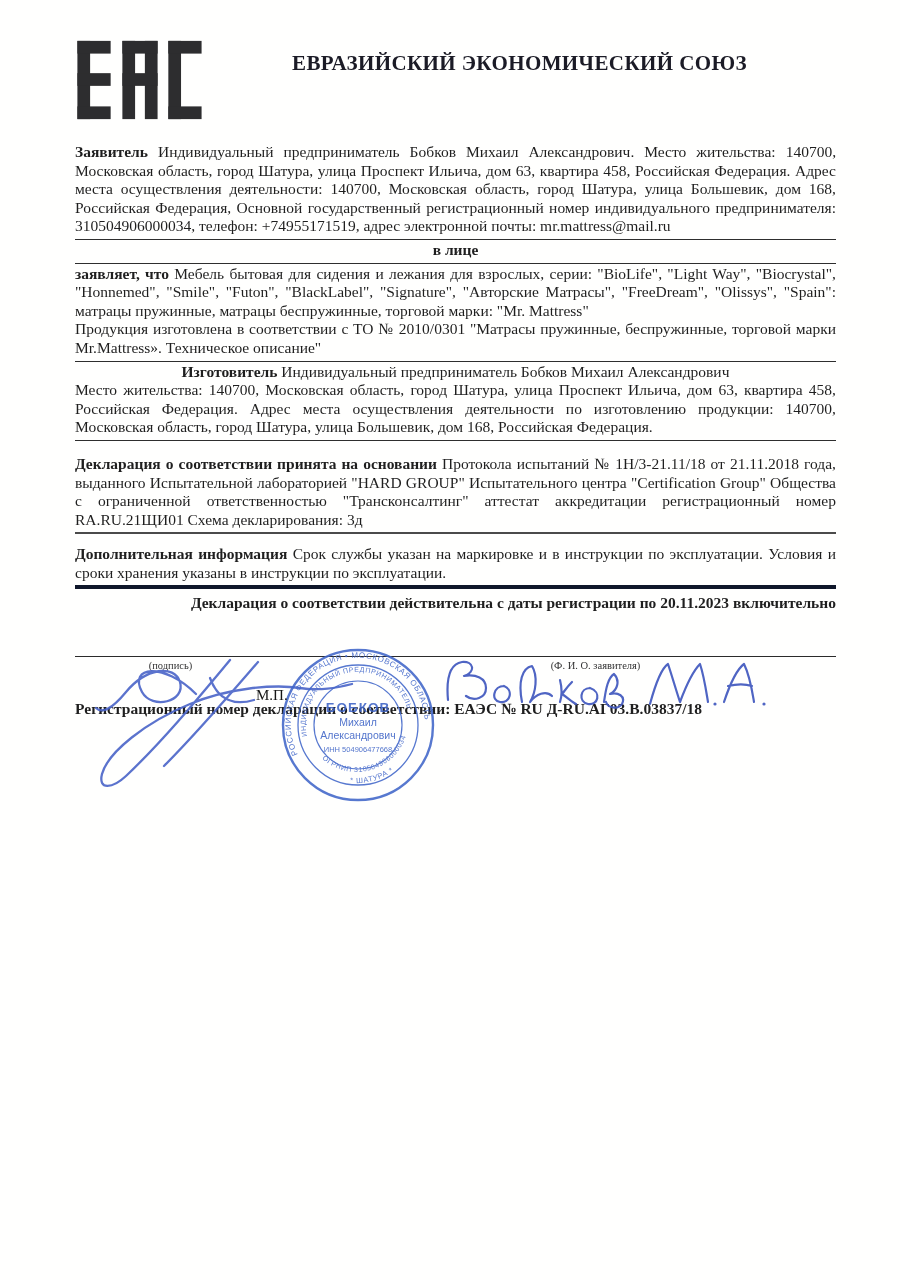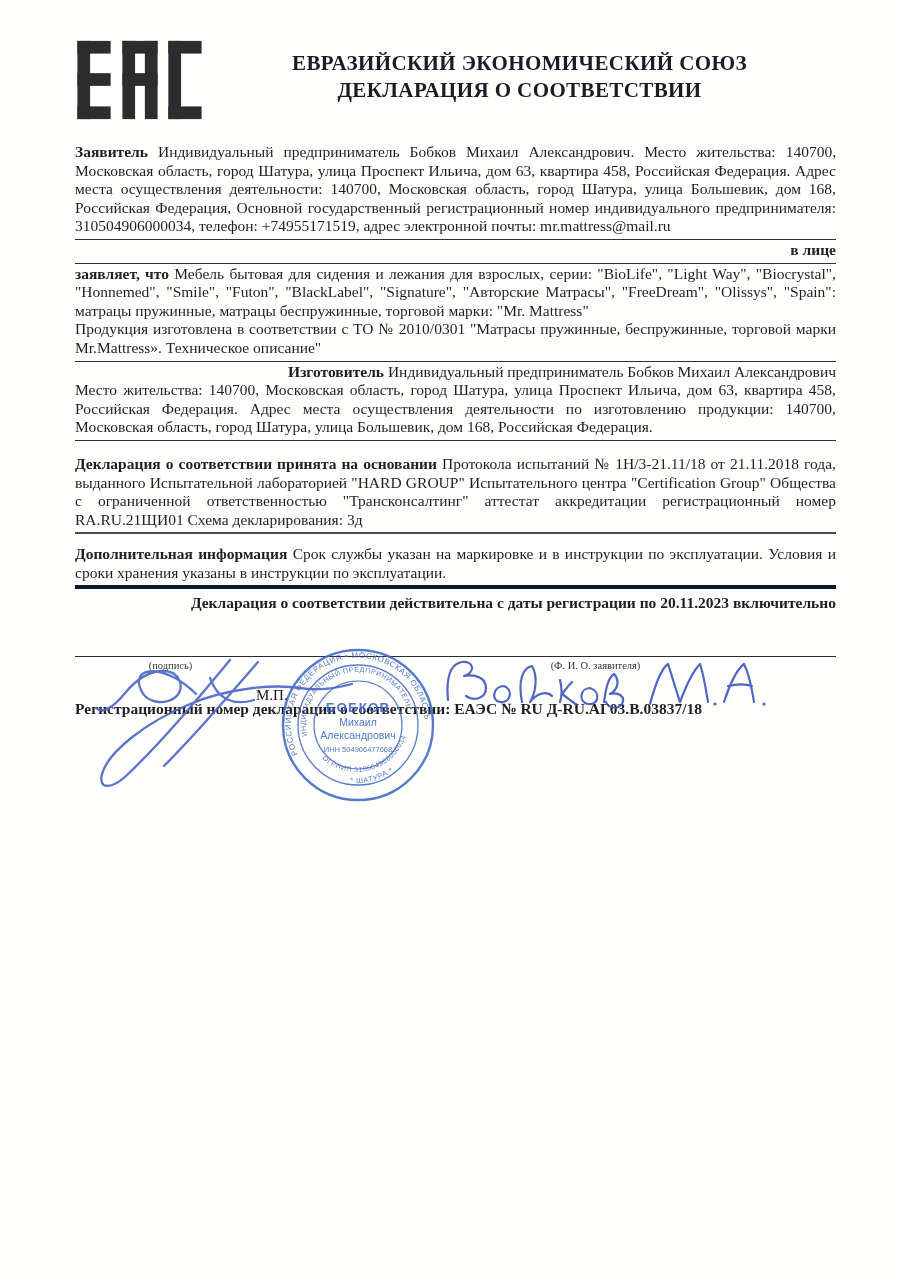--- a/index.html
+++ b/index.html
@@ -7,21 +7,21 @@
         font-family:"Liberation Serif","DejaVu Serif",serif;color:#1f1f1f;}
   .content{position:absolute;left:75px;top:36px;width:761px;}
   
   .hdr{display:flex;align-items:flex-start;margin-bottom:18px;}
   .logo{width:128px;height:88px;flex:0 0 128px;}
   .titles{flex:1;text-align:center;padding-top:14px;font-weight:bold;
           font-size:21px;line-height:27px;letter-spacing:.4px;color:#1b1b26;}
   
   .sec{border-bottom:1.5px solid #2e2e2e;padding:1px 0 3px;}
   .sec p{margin:0;font-size:15.5px;line-height:18.6px;text-align:justify;}
-  .sec p.ln{text-align:right;}
+  .sec p.ln{text-align:center;}
   b{font-weight:bold;}
   .sec-basis{margin-top:13px;border-bottom:2px solid #4b4b4b;}
   .sec-additional{margin-top:10px;border-bottom:4px solid #0f172a;}
   .validity{margin:4px 0 0;font-size:15.5px;line-height:19px;font-weight:bold;text-align:right;}
   
   .sigzone{position:relative;height:80px;}
   .sigline{position:absolute;left:0;right:0;top:44px;border-top:1.5px solid #2b2b2b;}
   .cap{position:absolute;top:48px;font-size:10.5px;color:#333;text-align:center;}
   .cap-sign{left:48px;width:95px;}
   .cap-fio{left:438px;width:165px;}
@@ -52,21 +52,20 @@
             <rect x="71" y="5" width="13" height="80"></rect>
           <rect x="48" y="5" width="36" height="13"></rect>
             <rect x="48" y="38" width="36" height="13"></rect>
           <rect x="95" y="5" width="13" height="80"></rect>
             <rect x="95" y="5" width="34" height="13"></rect>
           <rect x="95" y="72" width="34" height="13"></rect>
         </g>
       </svg>
       <div class="titles">
         <div>ЕВРАЗИЙСКИЙ ЭКОНОМИЧЕСКИЙ СОЮЗ</div>
-        <div>ДЕКЛАРАЦИЯ О СООТВЕТСТВИИ</div>
       </div>
     </div>
 
     <div class="sec">
       <p><b>Заявитель</b>
          <span>Индивидуальный предприниматель Бобков Михаил Александрович. Место жительства: 140700, Московская область, город Шатура, улица Проспект Ильича, дом 63, квартира 458, Российская Федерация. Адрес места осуществления деятельности: 140700, Московская область, город Шатура, улица Большевик, дом 168, Российская Федерация, Основной государственный регистрационный номер индивидуального предпринимателя: 310504906000034, телефон: +74955171519, адрес электронной почты: mr.mattress@mail.ru</span></p>
     </div>
 
     <div class="sec">
       <p class="ln"><b>в лице</b></p>

